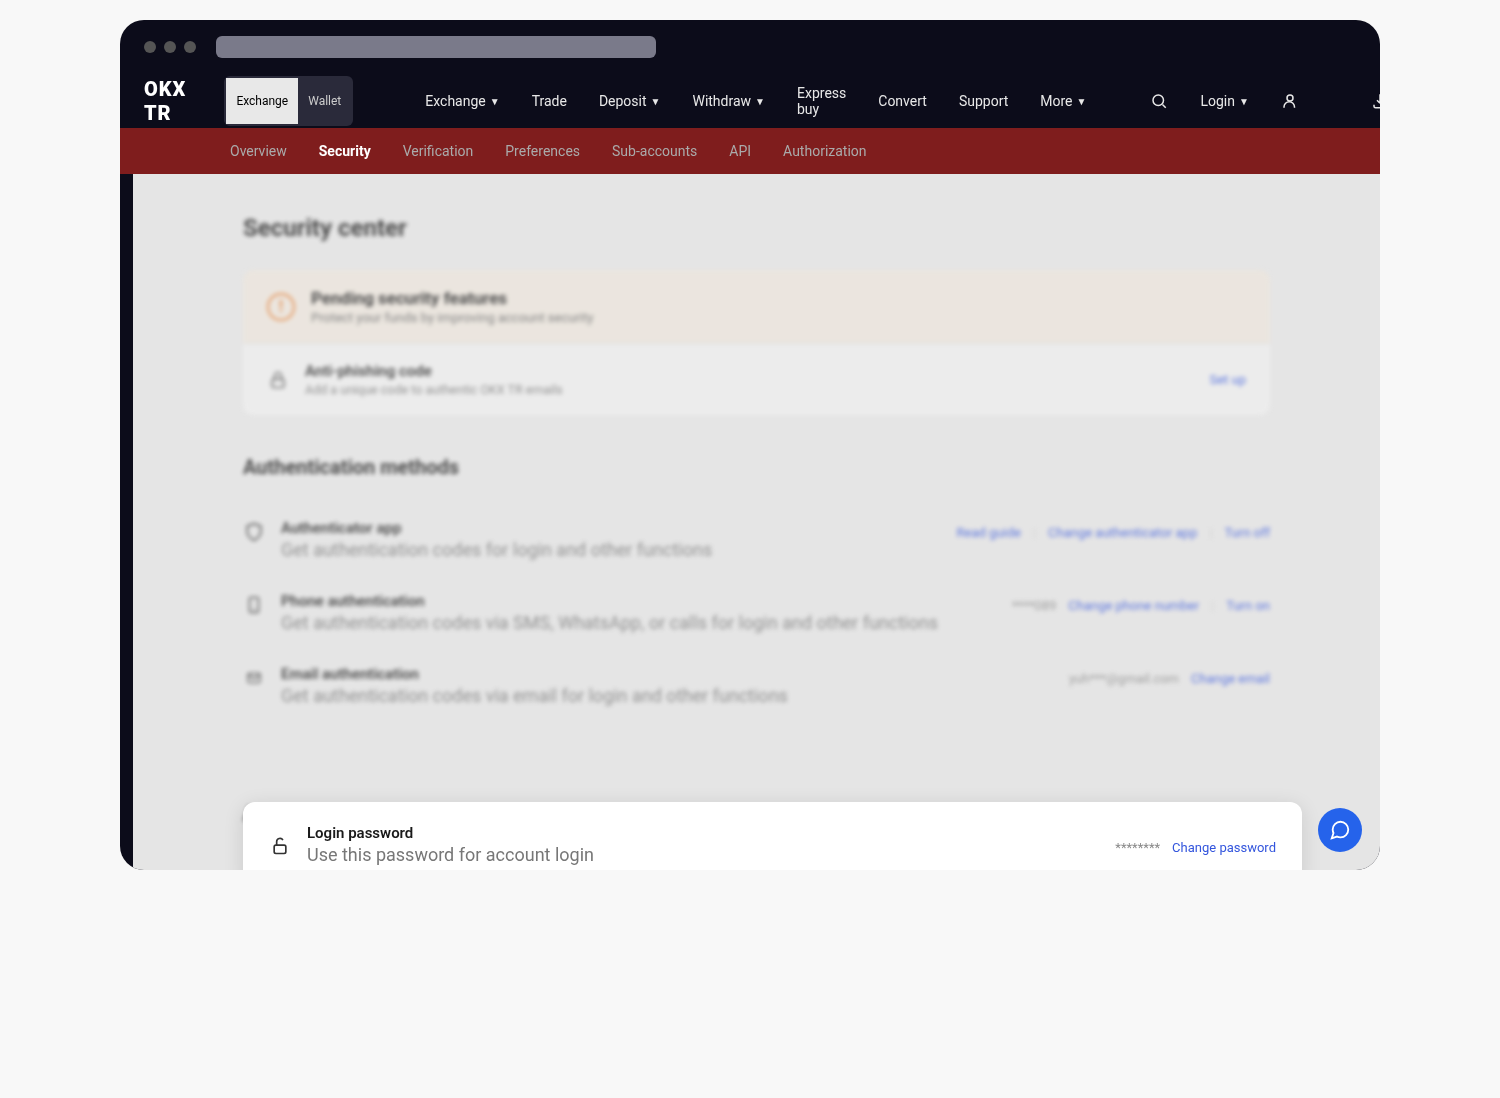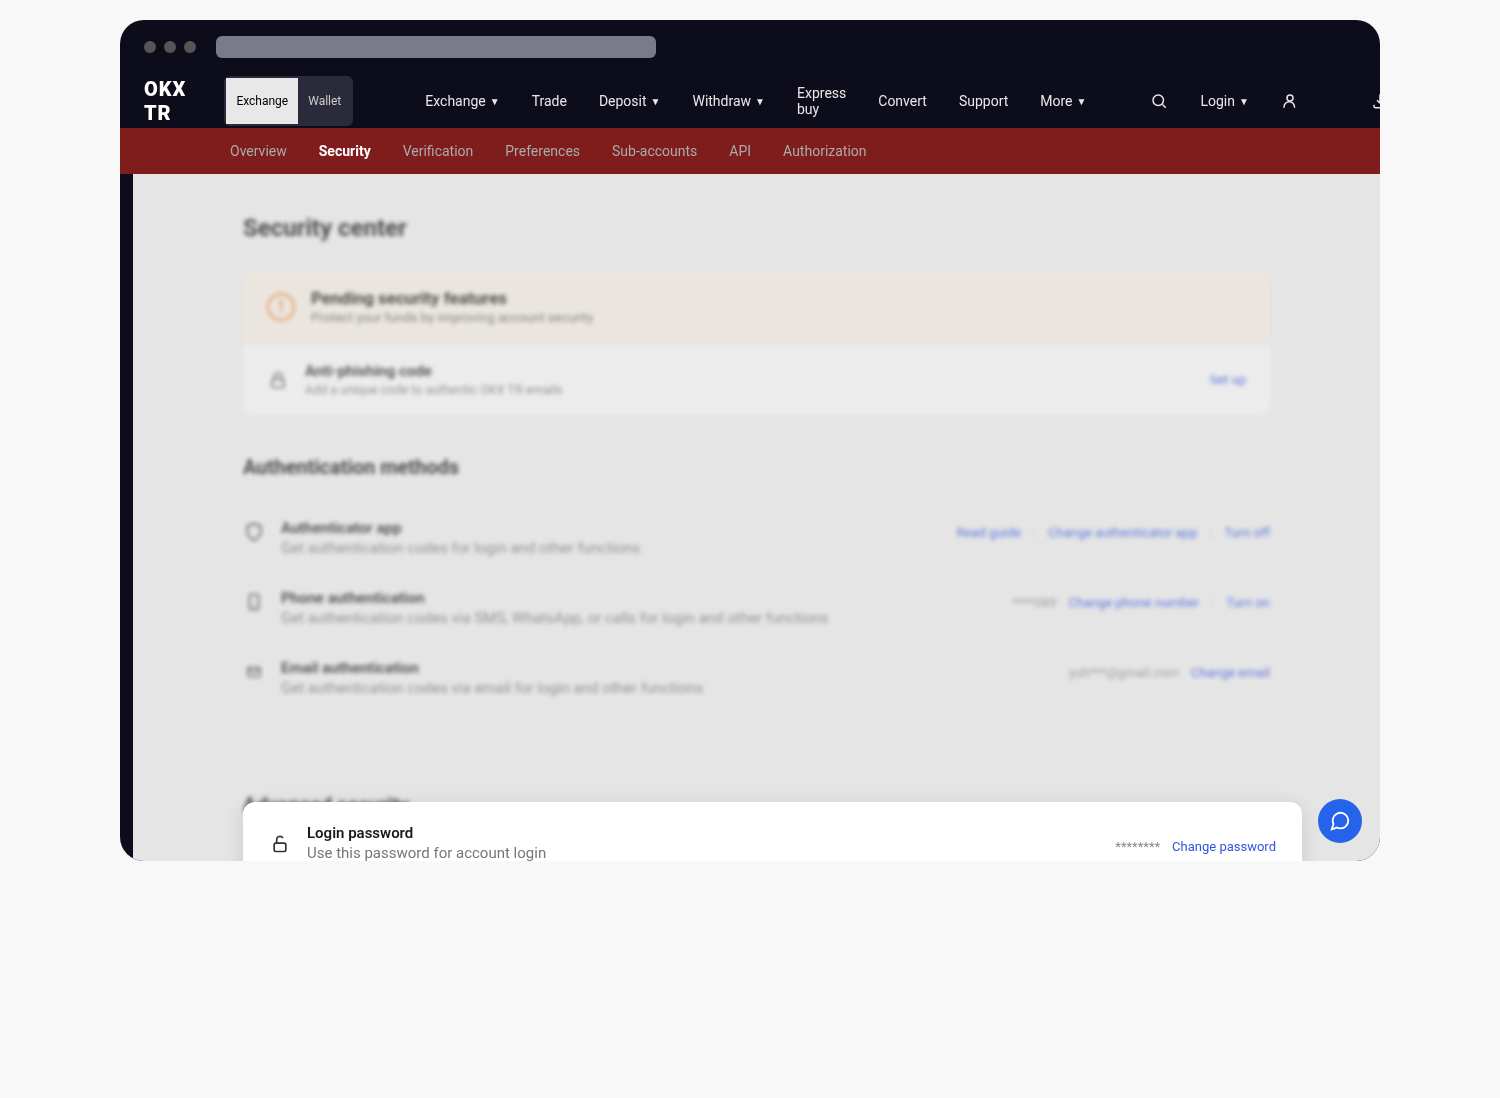--- a/index.html
+++ b/index.html
@@ -35,21 +35,21 @@
 .card-body p { font-size: 12.5px; color: #777; margin-top: 2px; }
 .card-actions { display: flex; gap: 14px; align-items: center; font-size: 13px; }
 .link { color: #3355dd; cursor: pointer; }
 .muted { color: #888; }
 .act-div { color: #ccc; }
 .section-title { font-size: 20px; font-weight: 700; color: #1a1a1a; margin-bottom: 24px; }
 .method-row { display: flex; align-items: flex-start; gap: 16px; padding: 16px 0; }
 .method-icon { width: 22px; height: 22px; display: flex; align-items: center; justify-content: center; color: #333; margin-top: 2px; }
 .method-body { flex: 1; }
 .method-body h4 { font-size: 15px; font-weight: 600; color: #1a1a1a; }
-.method-body p { font-size: 15px; color: #777; margin-top: 2px; }
+.method-body p { font-size: 18px; color: #777; margin-top: 2px; }
 .method-actions { display: flex; gap: 12px; align-items: center; font-size: 13px; margin-top: 6px; }
 .highlight-card { position: absolute; left: 110px; right: 78px; background: #fff; border-radius: 12px; padding: 22px 26px; display: flex; align-items: center; gap: 16px; box-shadow: 0 4px 20px rgba(0,0,0,0.12); top: 628px; }
 .chat-fab { position: absolute; right: 18px; bottom: 18px; width: 44px; height: 44px; background: #2563eb; border-radius: 50%; display: flex; align-items: center; justify-content: center; color: #fff; cursor: pointer; }
 .chevron { font-size: 10px; }
 svg { display: block; }
 </style>
 </head>
 <body>
 
 <div class="window-frame">

